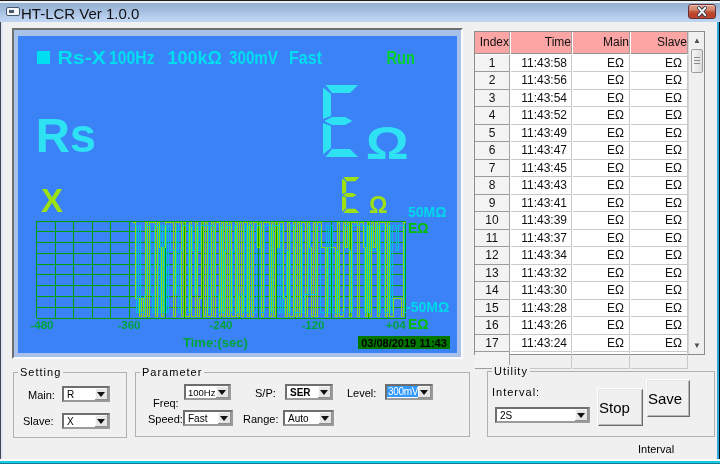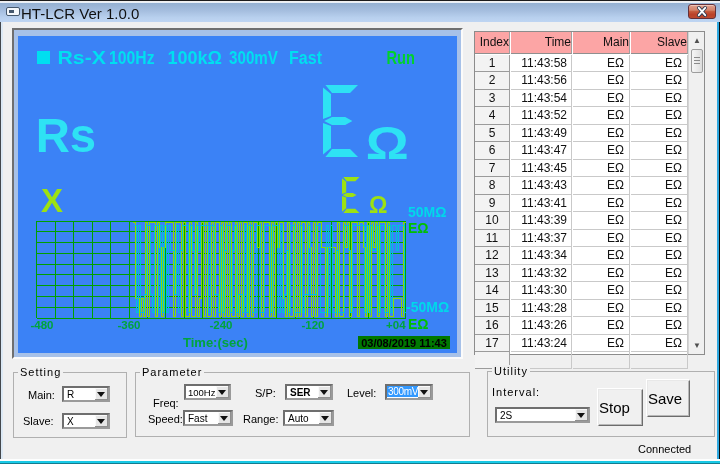--- a/index.html
+++ b/index.html
@@ -300,13 +300,13 @@
     <span class="bt"></span>
   </div>
 
 <div class="lbl" style="left:492px;top:386px;letter-spacing:1px;">Interval:</div>
 <div class="cb" style="left:495px;top:407px;width:95px;">
     <span class="tx">2S</span>
     <span class="bt"></span>
   </div>
 <div class="btn" style="left:598px;top:389px;width:45px;height:37px;line-height:36px;">Stop</div>
 <div class="btn" style="left:647px;top:380px;width:43px;height:37px;line-height:36px;">Save</div>
-<div class="abs" id="connected">Connected</div>
+<div class="abs" id="connected">Interval</div>
 
 </body></html>

